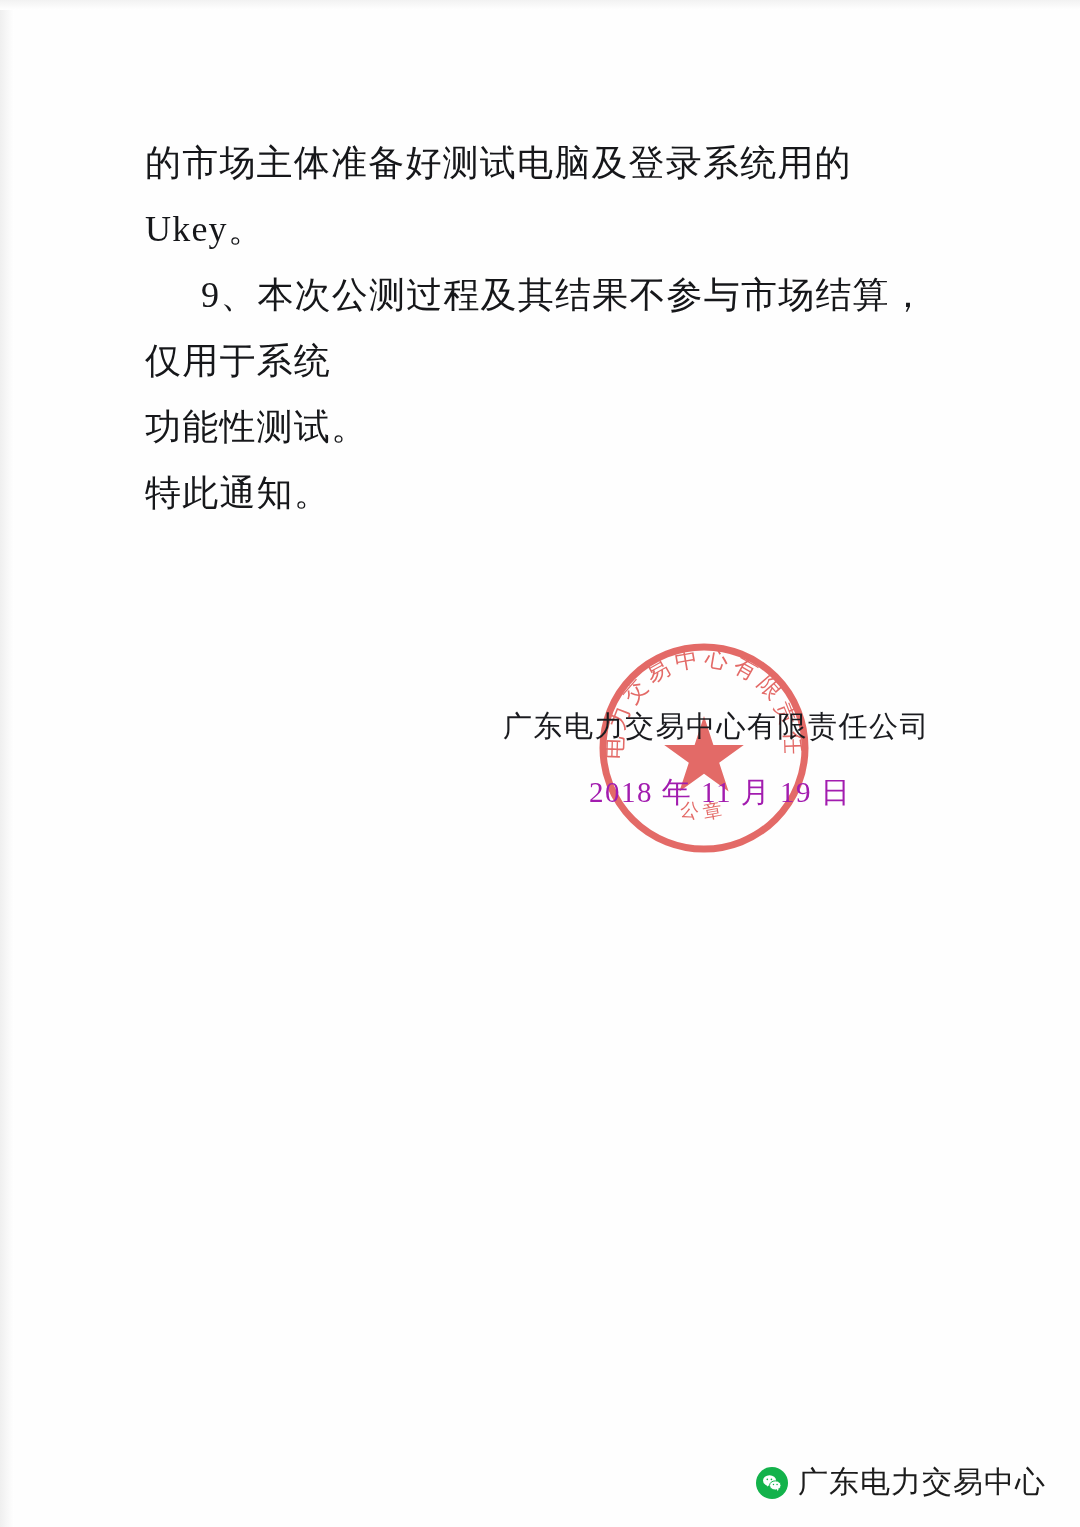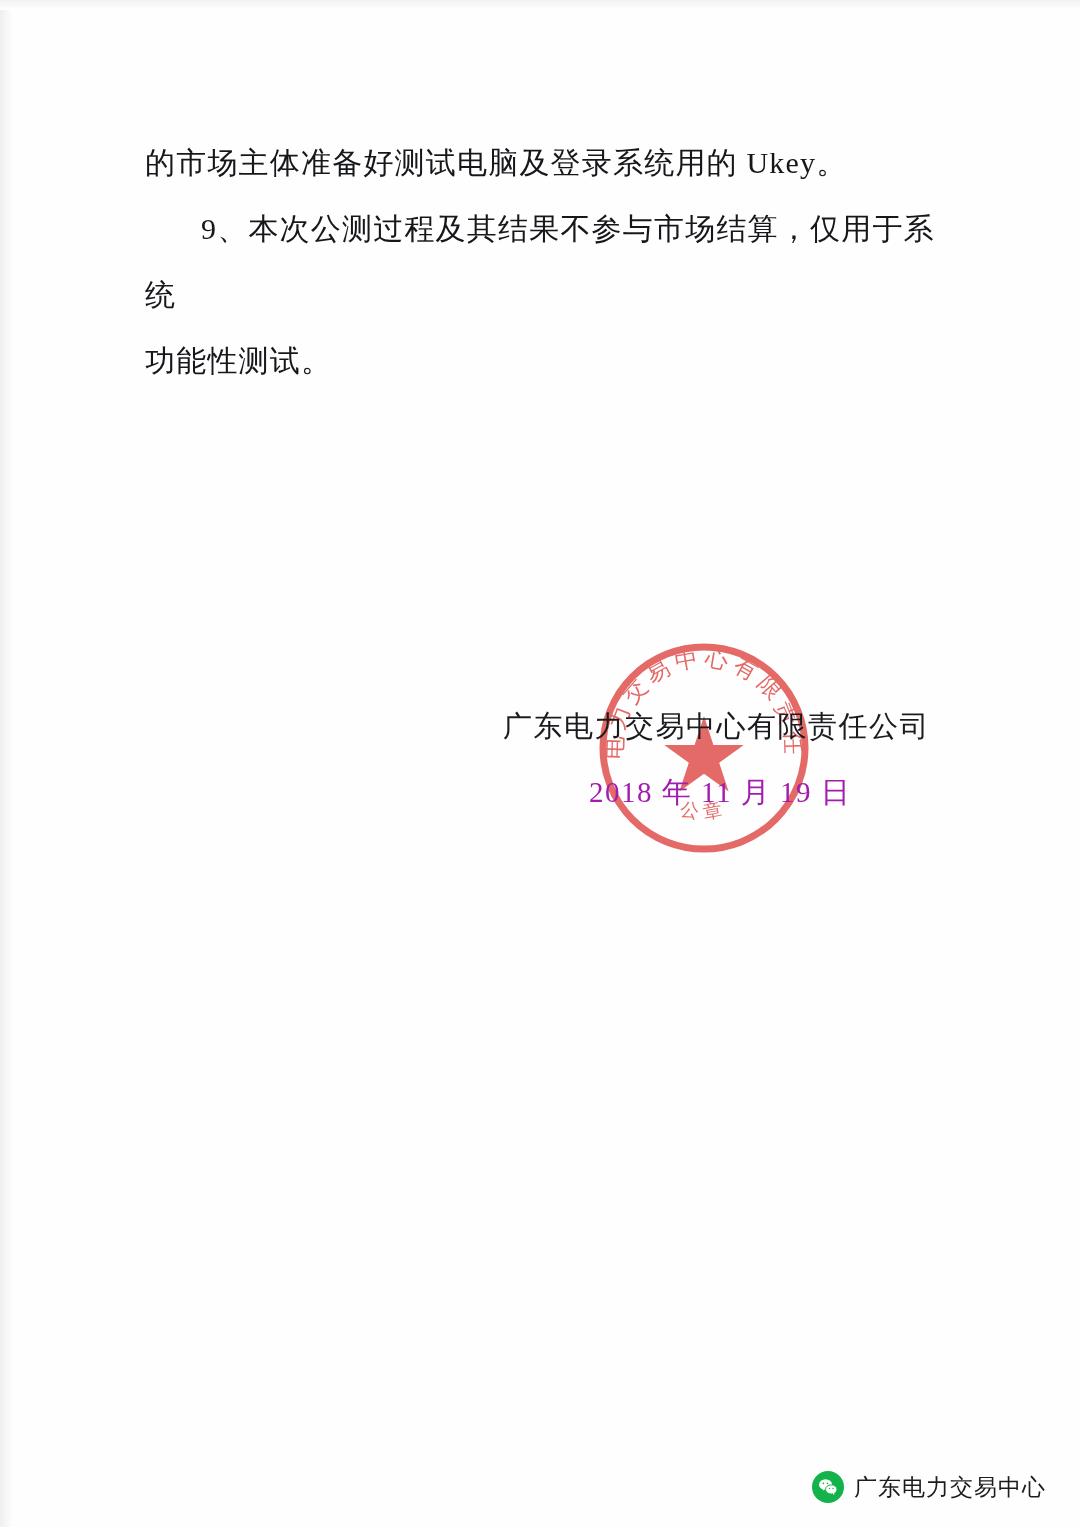--- a/index.html
+++ b/index.html
@@ -45,21 +45,21 @@
   }
 
   .body-text {
     position: absolute;
     left: 145px;
     top: 130px;
     width: 790px;
   }
 
   .para {
-    font-size: 30px;
+    font-size: 36px;
     line-height: 66px;
     letter-spacing: 1.2px;
     color: #16171a;
     margin: 0;
     white-space: pre-wrap;
   }
   .para.indent {
     text-indent: 56px;
   }
 
@@ -114,36 +114,37 @@
     width: 32px;
     height: 32px;
     border-radius: 50%;
     background: #13b24b;
     display: flex;
     align-items: center;
     justify-content: center;
   }
   .footer-label {
     font-family: "Liberation Sans", "DejaVu Sans", sans-serif;
-    font-size: 23px;
+    font-size: 30px;
     color: #1c1c1c;
     letter-spacing: 1px;
   }
 </style>
 </head>
 <body>
 
 <div class="page">
   <div class="scan-edge-left"></div>
   <div class="scan-edge-top"></div>
 
   <div class="body-text">
     <p class="para">的市场主体准备好测试电脑及登录系统用的 Ukey。</p>
     <p class="para indent">9、本次公测过程及其结果不参与市场结算，仅用于系统
 功能性测试。</p>
+    <p class="para">特此通知。</p>
   </div>
 
   <div class="seal">
     <svg viewBox="0 0 220 220" width="220" height="220" aria-hidden="true">
       <defs>
         <path id="sealArc" d="M 28,110 A 82,82 0 1 1 192,110"></path>
         <path id="sealArcBottom" d="M 40,110 A 70,70 0 0 0 180,110"></path>
       </defs>
       <circle cx="110" cy="110" r="101" fill="none" stroke="#d9322e" stroke-width="7"></circle>
       <text font-family="'Liberation Serif', serif" font-size="23" fill="#d9322e" letter-spacing="5">

